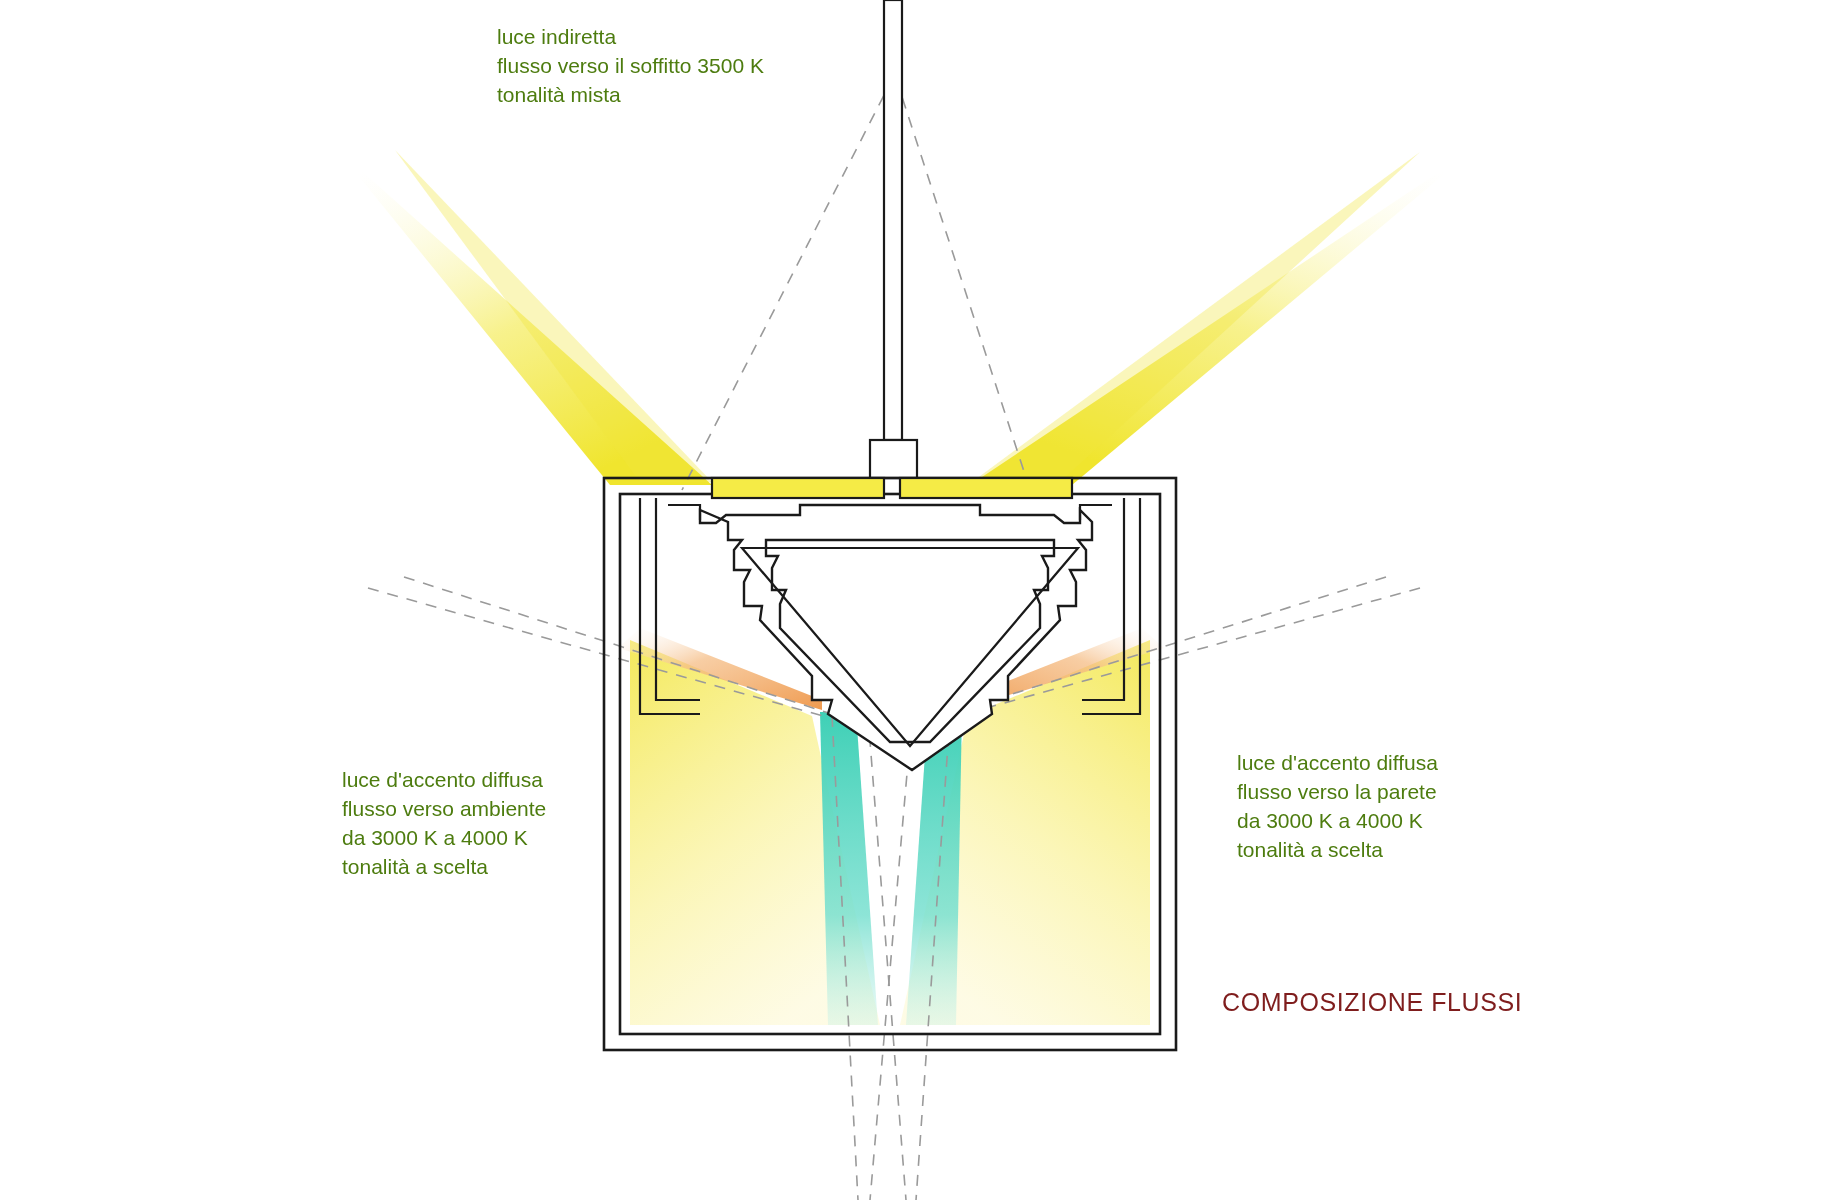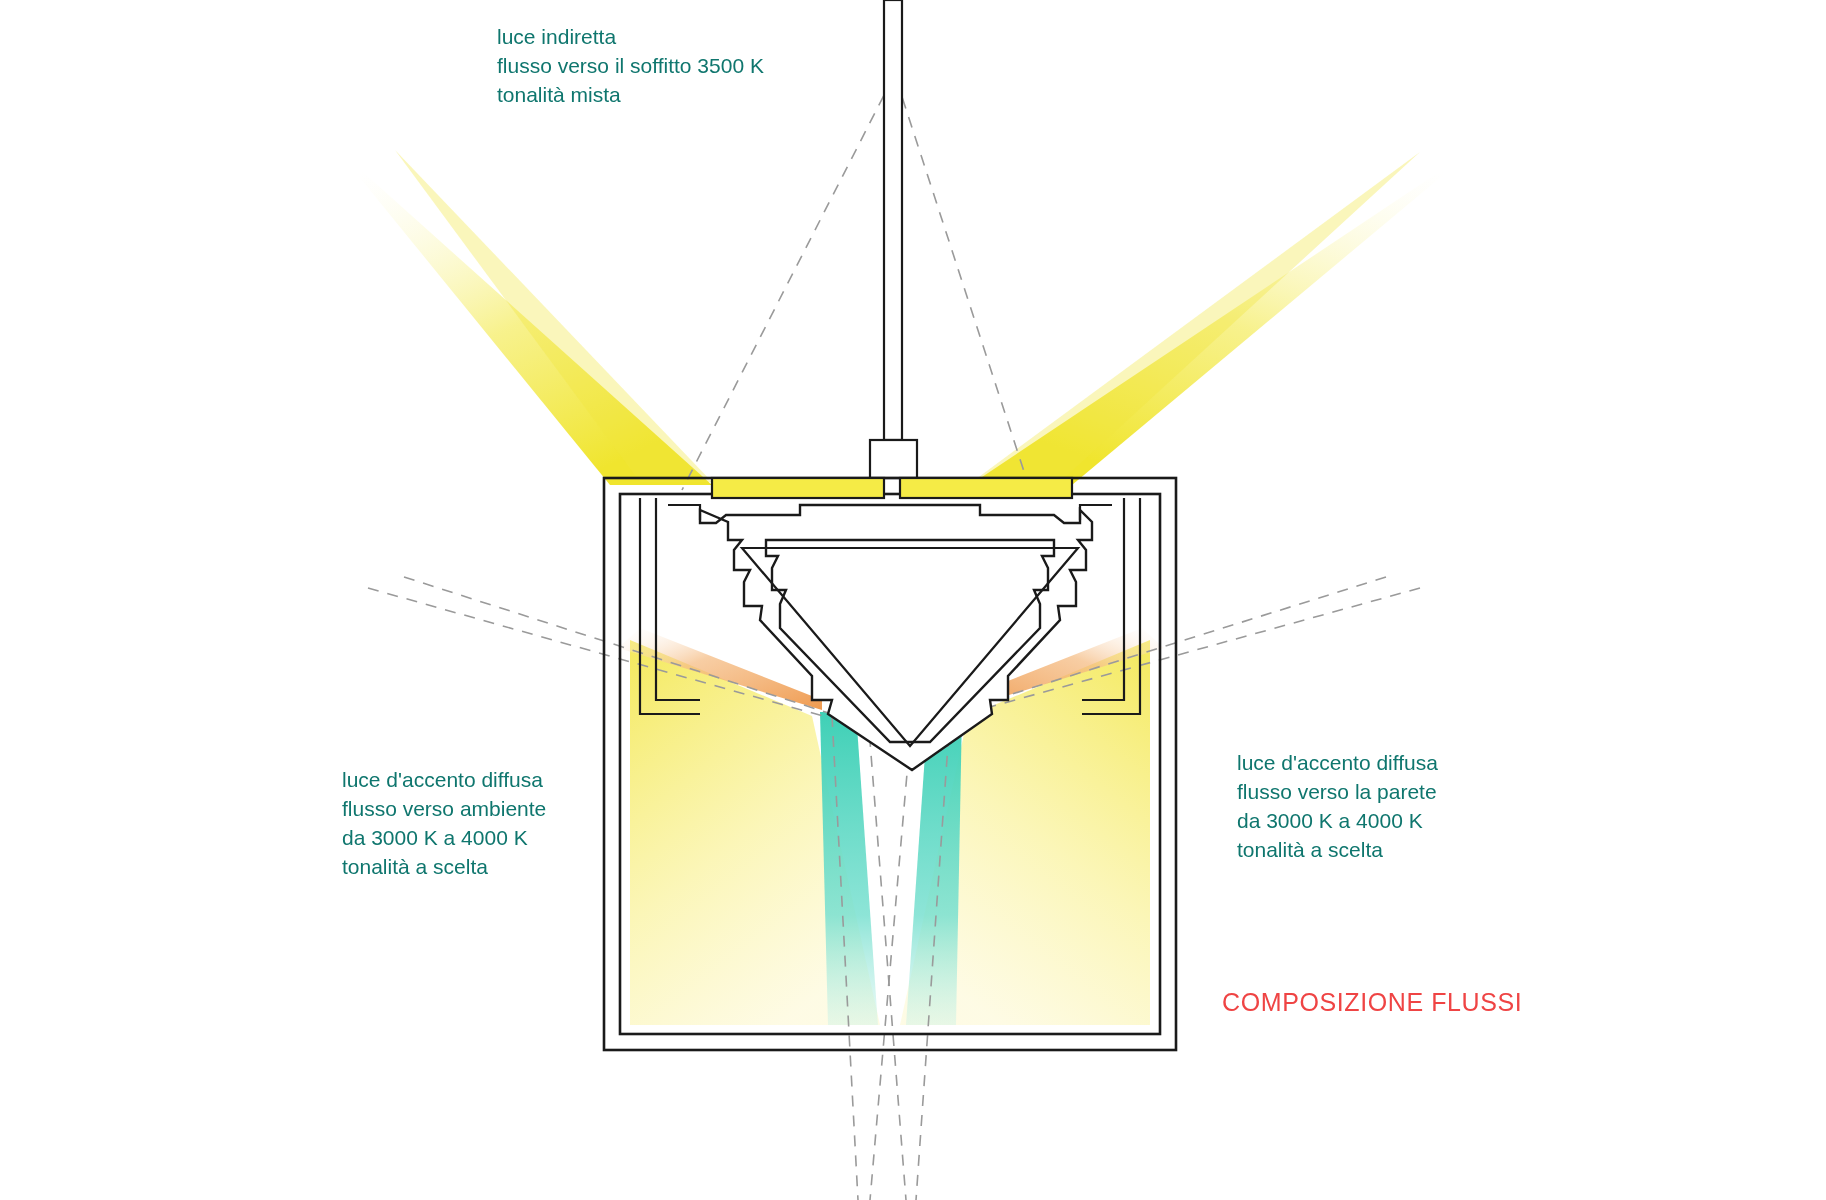--- a/index.html
+++ b/index.html
@@ -16,29 +16,29 @@
   }
   #stage {
     position: absolute;
     left: 0;
     top: 0;
     width: 1826px;
     height: 1200px;
   }
   .label {
     position: absolute;
-    color: #0f766e;
+    color: #4d7c0f;
     font-size: 21px;
     line-height: 29px;
     white-space: pre;
     font-family: "Liberation Sans", sans-serif;
   }
   .caption {
     position: absolute;
-    color: #ef4444;
+    color: #7f1d1d;
     font-size: 25px;
     letter-spacing: 0.6px;
     white-space: pre;
     font-family: "Liberation Sans", sans-serif;
   }
   #label-top    { left: 497px; top: 22px; }
   #label-left   { left: 342px; top: 765px; }
   #label-right  { left: 1237px; top: 748px; }
   #caption-main { left: 1222px; top: 988px; }
 </style>

